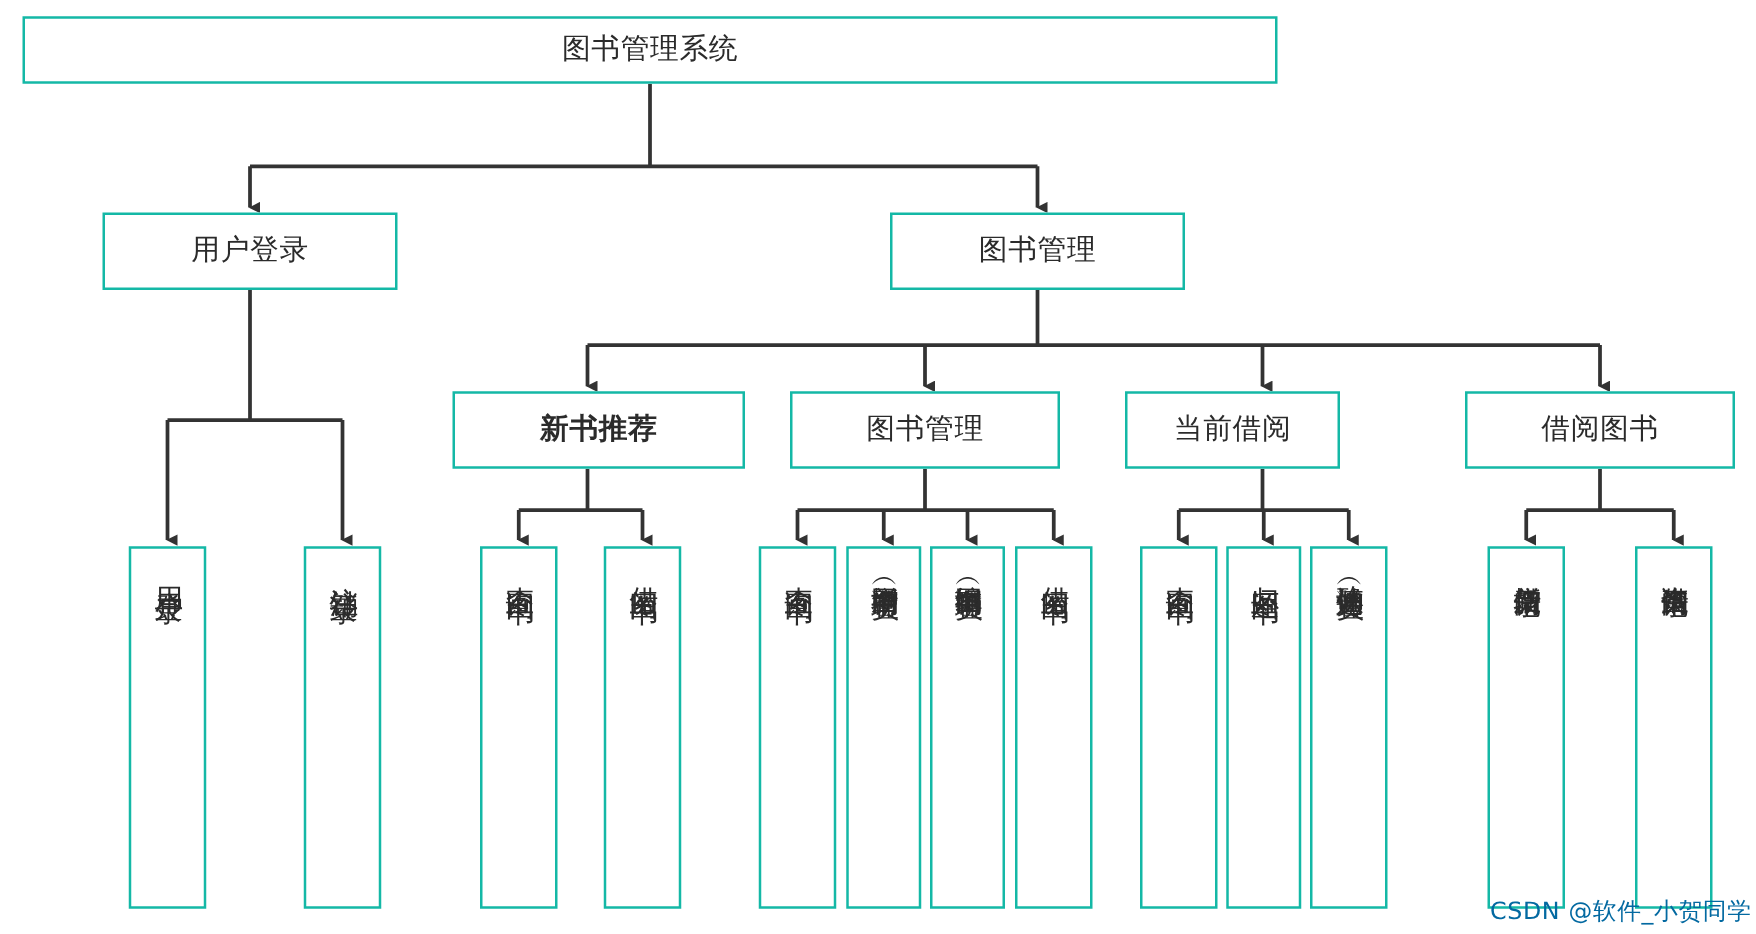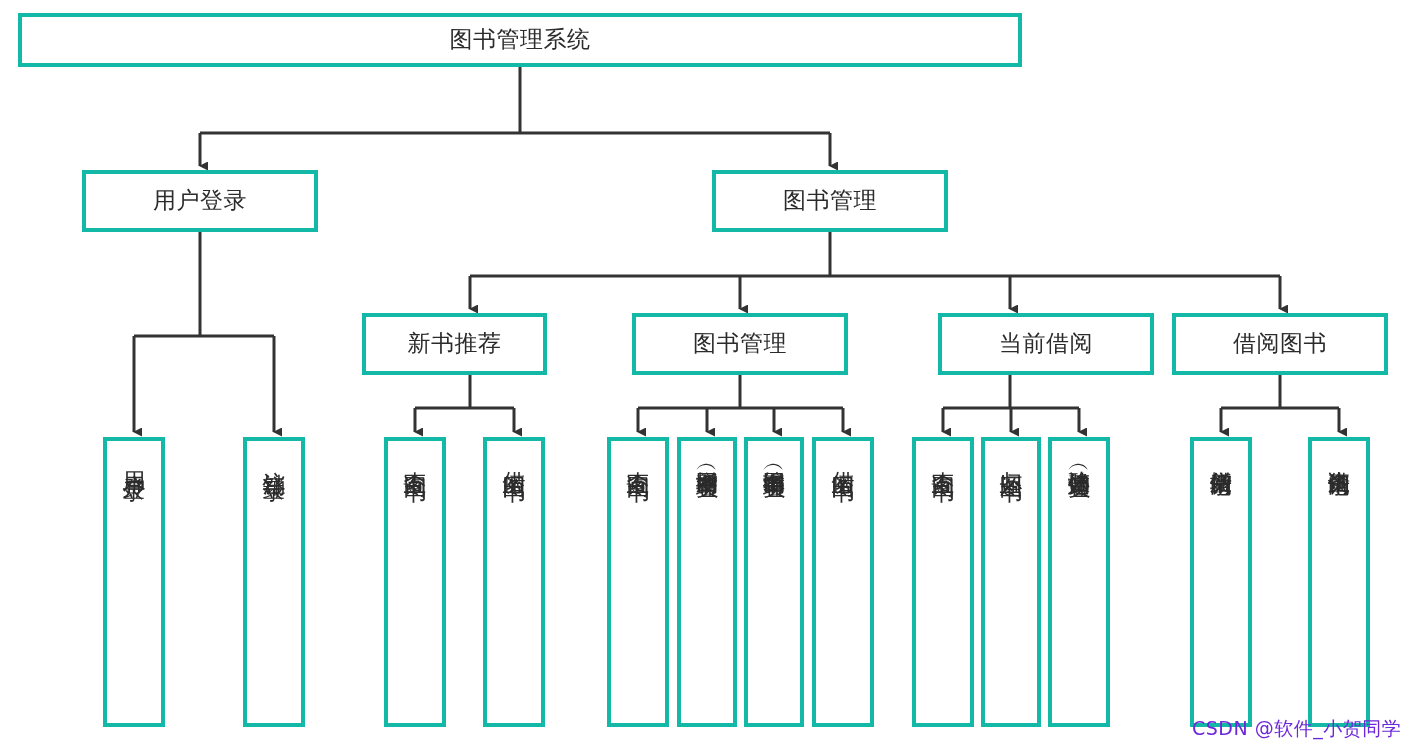--- a/index.html
+++ b/index.html
@@ -23,21 +23,21 @@
     left: 0;
     top: 0;
     width: 1405px;
     height: 747px;
     pointer-events: none;
   }
   .node {
     position: absolute;
     box-sizing: border-box;
     background: #ffffff;
-    border: 4px solid #14b8a6;
+    border: 2px solid #14b8a6;
     display: flex;
     align-items: center;
     justify-content: center;
     color: #1a1a1a;
   }
   .node-label {
     display: block;
     text-align: center;
     line-height: 1.28;
     letter-spacing: 0.5px;
@@ -60,21 +60,21 @@
     white-space: nowrap;
     margin: 0 auto;
   }
   .node.vertical.long .node-label {
     font-size: 22px;
     letter-spacing: 1px;
   }
   .watermark {
     position: absolute;
     font-size: 19px;
-    color: #6d28d9;
+    color: #0369a1;
     white-space: nowrap;
     letter-spacing: 0.5px;
   }
 </style>
 </head>
 <body>
 
 <div id="diagram-root">
 
   <svg id="edges-layer" viewBox="0 0 1405 747" width="1405" height="747" xmlns="http://www.w3.org/2000/svg">
@@ -131,27 +131,27 @@
     <span class="node-label">图书管理系统</span>
   </div>
 
   <div class="node horizontal" style="left:82px; top:170px; width:236px; height:62px;">
     <span class="node-label">用户登录</span>
   </div>
   <div class="node horizontal" style="left:712px; top:170px; width:236px; height:62px;">
     <span class="node-label">图书管理</span>
   </div>
 
-  <div class="node horizontal" style="left:362px; top:313px; width:185px; height:62px;">
+  <div class="node horizontal" style="left:362px; top:313px; width:234px; height:62px;font-weight:bold;">
     <span class="node-label">新书推荐</span>
   </div>
   <div class="node horizontal" style="left:632px; top:313px; width:216px; height:62px;">
     <span class="node-label">图书管理</span>
   </div>
-  <div class="node horizontal" style="left:938px; top:313px; width:216px; height:62px;">
+  <div class="node horizontal" style="left:900px; top:313px; width:172px; height:62px;">
     <span class="node-label">当前借阅</span>
   </div>
   <div class="node horizontal" style="left:1172px; top:313px; width:216px; height:62px;">
     <span class="node-label">借阅图书</span>
   </div>
 
   <div class="node vertical" style="left:103px; top:437px; width:62px; height:290px;">
     <span class="node-label">用户登录</span>
   </div>
   <div class="node vertical" style="left:243px; top:437px; width:62px; height:290px;">

